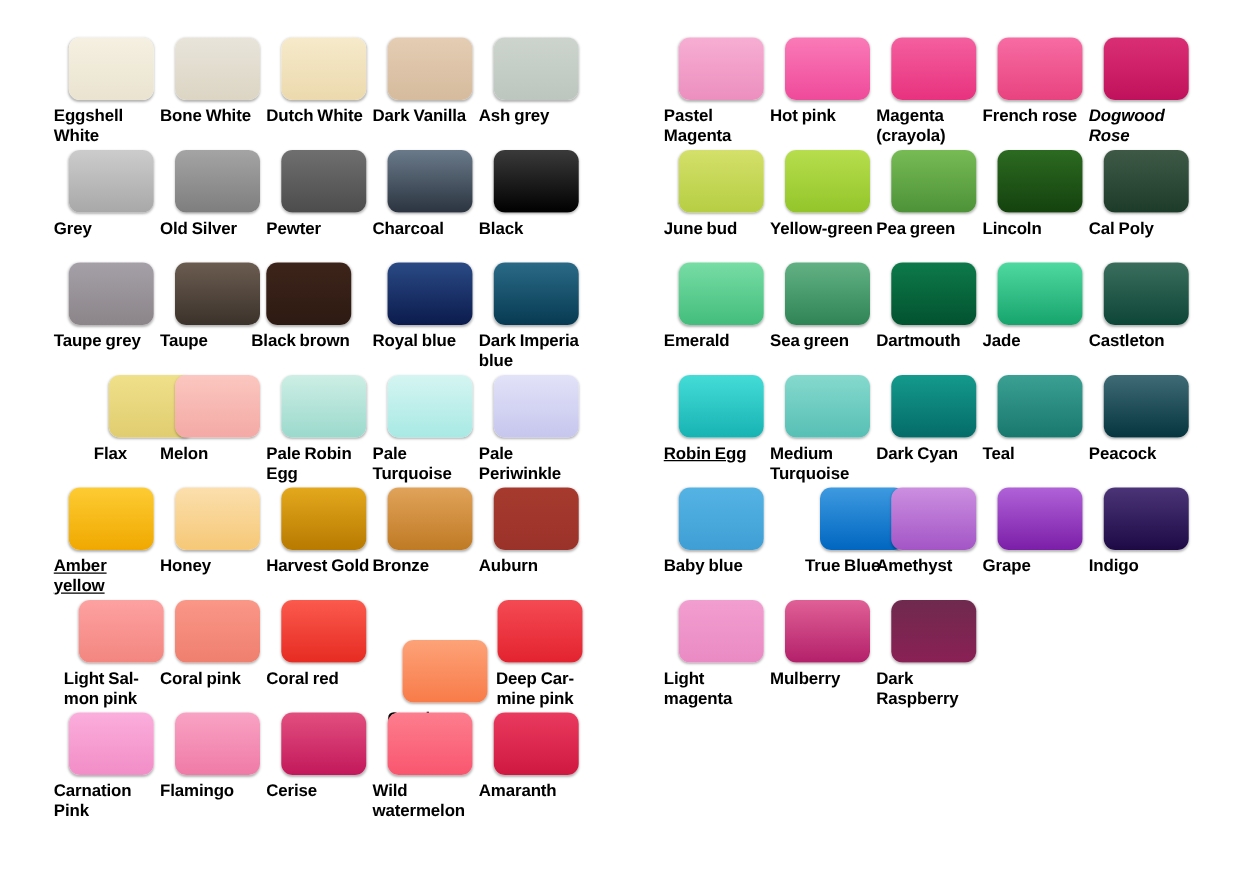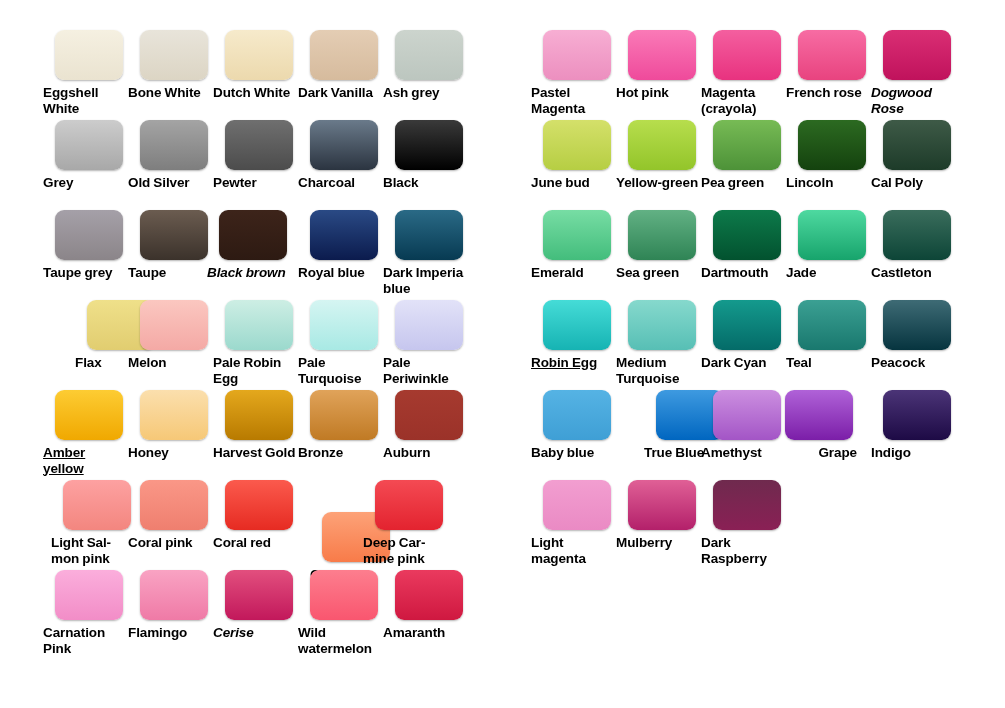--- a/index.html
+++ b/index.html
@@ -100,21 +100,21 @@
     </div>
     <div class="row">
       <div class="swatch-cell" style="left: 0px;">
         <div class="chip" title="#8b8589" style="background: linear-gradient(rgb(165, 160, 168) 0%, rgb(139, 133, 137) 100%);"></div>
         <div class="label">Taupe grey</div>
       </div>
       <div class="swatch-cell" style="left: 85px;">
         <div class="chip" title="#483c32" style="background: linear-gradient(rgb(107, 92, 80) 0%, rgb(59, 50, 43) 100%);"></div>
         <div class="label">Taupe</div>
       </div>
-      <div class="swatch-cell" style="left: 164px; font-style: italic;">
+      <div class="swatch-cell" style="left: 158px;">
         <div class="chip" title="#3d2b1f" style="background: linear-gradient(rgb(61, 36, 26) 0%, rgb(45, 26, 18) 100%);"></div>
         <div class="label">Black brown</div>
       </div>
       <div class="swatch-cell" style="left: 255px;">
         <div class="chip" title="#002366" style="background: linear-gradient(rgb(42, 74, 133) 0%, rgb(11, 27, 77) 100%);"></div>
         <div class="label">Royal blue</div>
       </div>
       <div class="swatch-cell" style="left: 340px;">
         <div class="chip" title="#00416a" style="background: linear-gradient(rgb(42, 106, 134) 0%, rgb(7, 58, 82) 100%);"></div>
         <div class="label">Dark Imperia blue</div>
@@ -174,35 +174,35 @@
         <div class="label">Coral pink</div>
       </div>
       <div class="swatch-cell" style="left: 170px;">
         <div class="chip" title="#ff4040" style="background: linear-gradient(rgb(251, 90, 77) 0%, rgb(230, 43, 34) 100%);"></div>
         <div class="label">Coral red</div>
       </div>
       <div class="swatch-cell" style="left: 267px; margin-top: 32px;">
         <div class="chip" title="#ff7f50" style="background: linear-gradient(rgb(253, 162, 120) 0%, rgb(248, 123, 73) 100%);"></div>
         <div class="label">Coral</div>
       </div>
-      <div class="swatch-cell" style="left: 320px;">
+      <div class="swatch-cell" style="left: 343px; text-align: center;">
         <div class="chip" title="#ef3038" style="background: linear-gradient(rgb(244, 74, 83) 0%, rgb(227, 35, 47) 100%);"></div>
         <div class="label">Deep Car-mine pink</div>
       </div>
     </div>
     <div class="row">
       <div class="swatch-cell" style="left: 0px;">
         <div class="chip" title="#ffa6c9" style="background: linear-gradient(rgb(251, 174, 220) 0%, rgb(242, 141, 199) 100%);"></div>
         <div class="label">Carnation Pink</div>
       </div>
       <div class="swatch-cell" style="left: 85px;">
         <div class="chip" title="#fc8eac" style="background: linear-gradient(rgb(249, 163, 195) 0%, rgb(239, 122, 166) 100%);"></div>
         <div class="label">Flamingo</div>
       </div>
-      <div class="swatch-cell" style="left: 170px; font-style: italic;">
+      <div class="swatch-cell" style="left: 170px;">
         <div class="chip" title="#de3163" style="background: linear-gradient(rgb(226, 79, 126) 0%, rgb(194, 24, 91) 100%);"></div>
         <div class="label">Cerise</div>
       </div>
       <div class="swatch-cell" style="left: 255px;">
         <div class="chip" title="#fc6c85" style="background: linear-gradient(rgb(253, 126, 142) 0%, rgb(249, 86, 111) 100%);"></div>
         <div class="label">Wild watermelon</div>
       </div>
       <div class="swatch-cell" style="left: 340px;">
         <div class="chip" title="#e52b50" style="background: linear-gradient(rgb(234, 58, 94) 0%, rgb(207, 24, 64) 100%);"></div>
         <div class="label">Amaranth</div>
@@ -304,21 +304,21 @@
         <div class="label">Baby blue</div>
       </div>
       <div class="swatch-cell" style="left: 85px; margin-left: 28px;">
         <div class="chip" title="#0073cf" style="background: linear-gradient(rgb(62, 154, 224) 0%, rgb(0, 102, 192) 100%);"></div>
         <div class="label">True Blue</div>
       </div>
       <div class="swatch-cell" style="left: 170px;">
         <div class="chip" title="#9966cc" style="background: linear-gradient(rgb(204, 143, 224) 0%, rgb(163, 85, 198) 100%);"></div>
         <div class="label">Amethyst</div>
       </div>
-      <div class="swatch-cell" style="left: 242px; text-align: right;">
+      <div class="swatch-cell" style="left: 255px;">
         <div class="chip" title="#6f2da8" style="background: linear-gradient(rgb(176, 98, 216) 0%, rgb(123, 30, 168) 100%);"></div>
         <div class="label">Grape</div>
       </div>
       <div class="swatch-cell" style="left: 340px;">
         <div class="chip" title="#2e0854" style="background: linear-gradient(rgb(75, 52, 119) 0%, rgb(29, 10, 69) 100%);"></div>
         <div class="label">Indigo</div>
       </div>
     </div>
     <div class="row">
       <div class="swatch-cell" style="left: 0px;">

